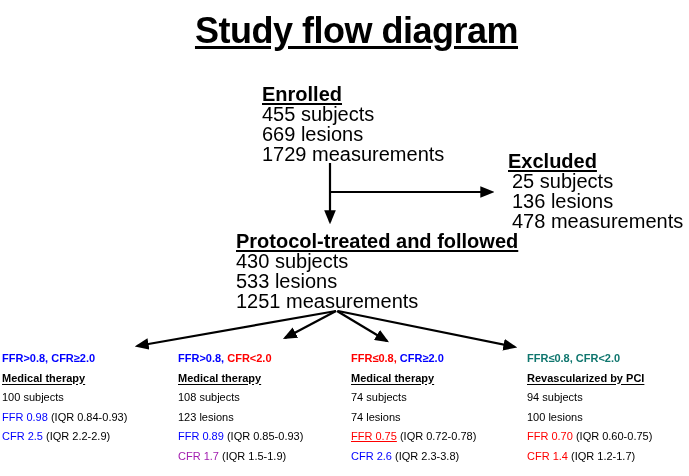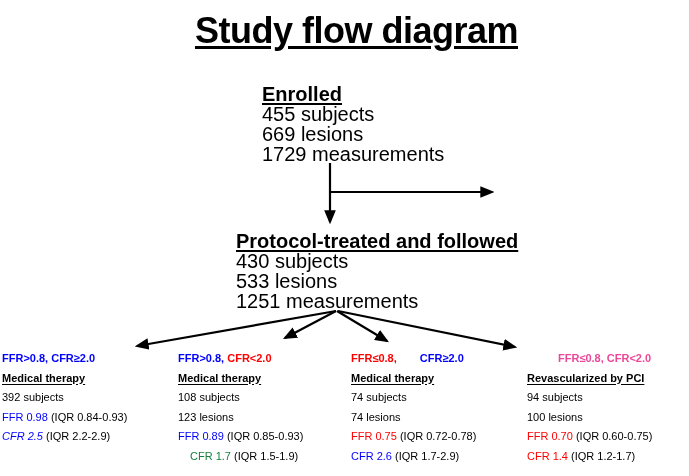--- a/index.html
+++ b/index.html
@@ -87,75 +87,81 @@
     <path d="M338,311 L515,347" stroke="#000000" stroke-width="2.2" fill="none" marker-end="url(#ah)"></path>
   </svg>
 
   <div class="block enrolled">
     <div class="hd">Enrolled</div>
     <div class="ln">455 subjects</div>
     <div class="ln">669 lesions</div>
     <div class="ln">1729 measurements</div>
   </div>
 
+  <div class="block excluded">
+    <div class="hd">Excluded</div>
+    <div class="ln">25 subjects</div>
+    <div class="ln">136 lesions</div>
+    <div class="ln">478 measurements</div>
+  </div>
 
   <div class="block protocol">
     <div class="hd">Protocol-treated and followed</div>
     <div class="ln">430 subjects</div>
     <div class="ln">533 lesions</div>
     <div class="ln">1251 measurements</div>
   </div>
 
   <div class="branch b1">
     <div class="crit">
       <span style="color: rgb(0, 0, 255);">FFR&gt;0.8, CFR≥2.0</span><span></span>
     </div>
     <div class="treat">Medical therapy</div>
-    <div class="ln">392 subjects</div>
+    <div class="ln">100 subjects</div>
     <div class="ln">
       <span style="color: rgb(0, 0, 255);">FFR 0.98</span><span> (IQR 0.84-0.93)</span>
     </div>
     <div class="ln">
-      <span style="color: rgb(0, 0, 255); font-style: italic;">CFR 2.5</span><span> (IQR 2.2-2.9)</span>
+      <span style="color: rgb(0, 0, 255);">CFR 2.5</span><span> (IQR 2.2-2.9)</span>
     </div>
   </div>
 
   <div class="branch b2">
     <div class="crit">
       <span style="color: rgb(0, 0, 255);">FFR&gt;0.8,</span><span style="color: rgb(255, 0, 0);"> CFR&lt;2.0</span>
     </div>
     <div class="treat">Medical therapy</div>
     <div class="ln">108 subjects</div>
     <div class="ln">123 lesions</div>
     <div class="ln">
       <span style="color: rgb(0, 0, 255);">FFR 0.89</span><span> (IQR 0.85-0.93)</span>
     </div>
     <div class="ln">
-      <span style="color: #15803d; margin-left: 12px;">CFR 1.7</span><span> (IQR 1.5-1.9)</span>
+      <span style="color: #a21caf;">CFR 1.7</span><span> (IQR 1.5-1.9)</span>
     </div>
   </div>
 
   <div class="branch b3">
     <div class="crit">
-      <span style="color: rgb(255, 0, 0);">FFR≤0.8,</span><span style="color: rgb(0, 0, 255); margin-left: 20px;"> CFR≥2.0</span>
+      <span style="color: rgb(255, 0, 0);">FFR≤0.8,</span><span style="color: rgb(0, 0, 255);"> CFR≥2.0</span>
     </div>
     <div class="treat">Medical therapy</div>
     <div class="ln">74 subjects</div>
     <div class="ln">74 lesions</div>
     <div class="ln">
-      <span style="color: rgb(255, 0, 0);">FFR 0.75</span><span> (IQR 0.72-0.78)</span>
+      <span style="color: rgb(255, 0, 0); text-decoration: underline;">FFR 0.75</span><span> (IQR 0.72-0.78)</span>
     </div>
     <div class="ln">
-      <span style="color: rgb(0, 0, 255);">CFR 2.6</span><span> (IQR 1.7-2.9)</span>
+      <span style="color: rgb(0, 0, 255);">CFR 2.6</span><span> (IQR 2.3-3.8)</span>
     </div>
   </div>
 
   <div class="branch b4">
     <div class="crit">
-      <span style="color: #ec4899; margin-left: 31px;">FFR≤0.8, CFR&lt;2.0</span><span></span>
+      <span style="color: #0f766e;">FFR≤0.8, CFR&lt;2.0</span><span></span>
     </div>
     <div class="treat">Revascularized by PCI</div>
     <div class="ln">94 subjects</div>
     <div class="ln">100 lesions</div>
     <div class="ln">
       <span style="color: rgb(255, 0, 0);">FFR 0.70</span><span> (IQR 0.60-0.75)</span>
     </div>
     <div class="ln">
       <span style="color: rgb(255, 0, 0);">CFR 1.4</span><span> (IQR 1.2-1.7)</span>
     </div>

